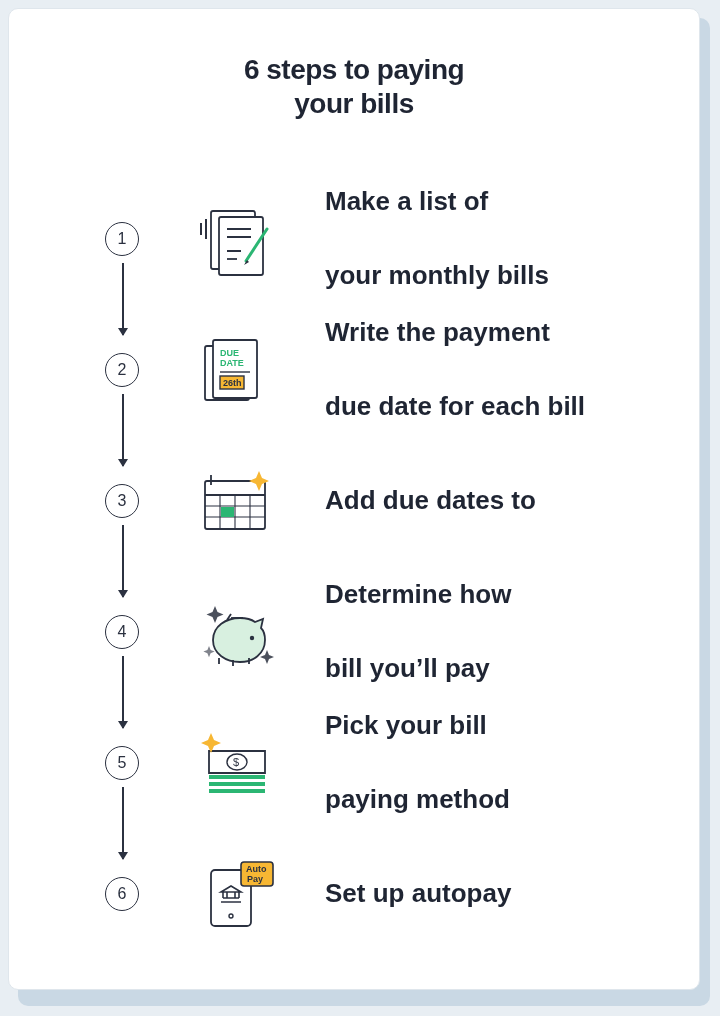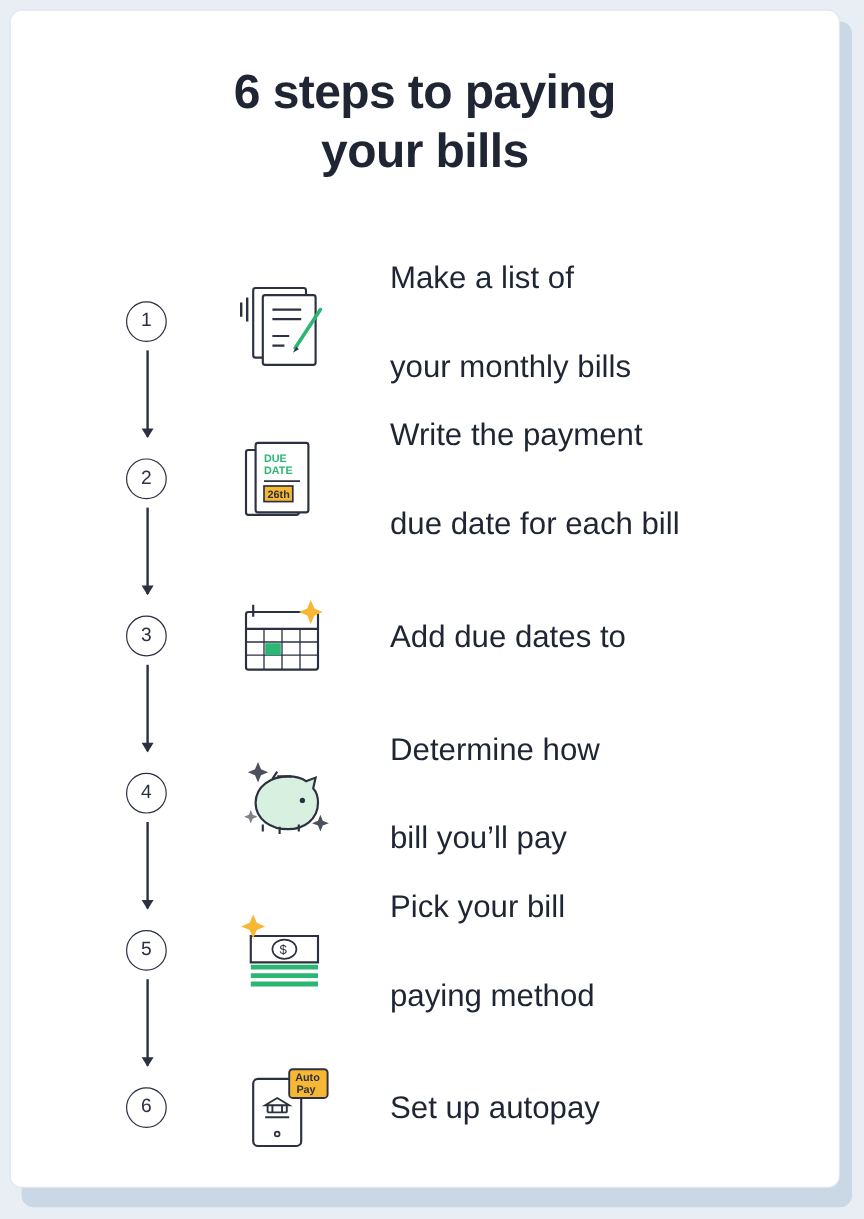--- a/index.html
+++ b/index.html
@@ -38,21 +38,21 @@
     background: #ffffff;
     border: 1px solid #dfe6ec;
     border-radius: 10px;
     box-sizing: border-box;
     overflow: hidden;
   }
   .title {
     margin: 44px 60px 0 60px;
     text-align: center;
     color: #1f2533;
-    font-size: 40px;
+    font-size: 28px;
     line-height: 1.22;
     font-weight: bold;
     letter-spacing: -0.5px;
   }
   .steps {
     margin: 52px 0 0 0;
     padding: 0 0 0 0;
   }
   .step {
     position: relative;
@@ -109,20 +109,21 @@
     display: flex;
     align-items: flex-end;
     justify-content: center;
   }
   .label {
     margin-left: 220px;
     font-size: 26px;
     line-height: 1.42;
     color: #1f2533;
     max-width: 330px;
+    font-weight: bold;
   }
   .label .l2 { display: block; margin-top: 37px; }
 </style>
 </head>
 <body>
 
 <div class="poster-wrap">
   <div class="card-shadow"></div>
 
   <div class="card">

